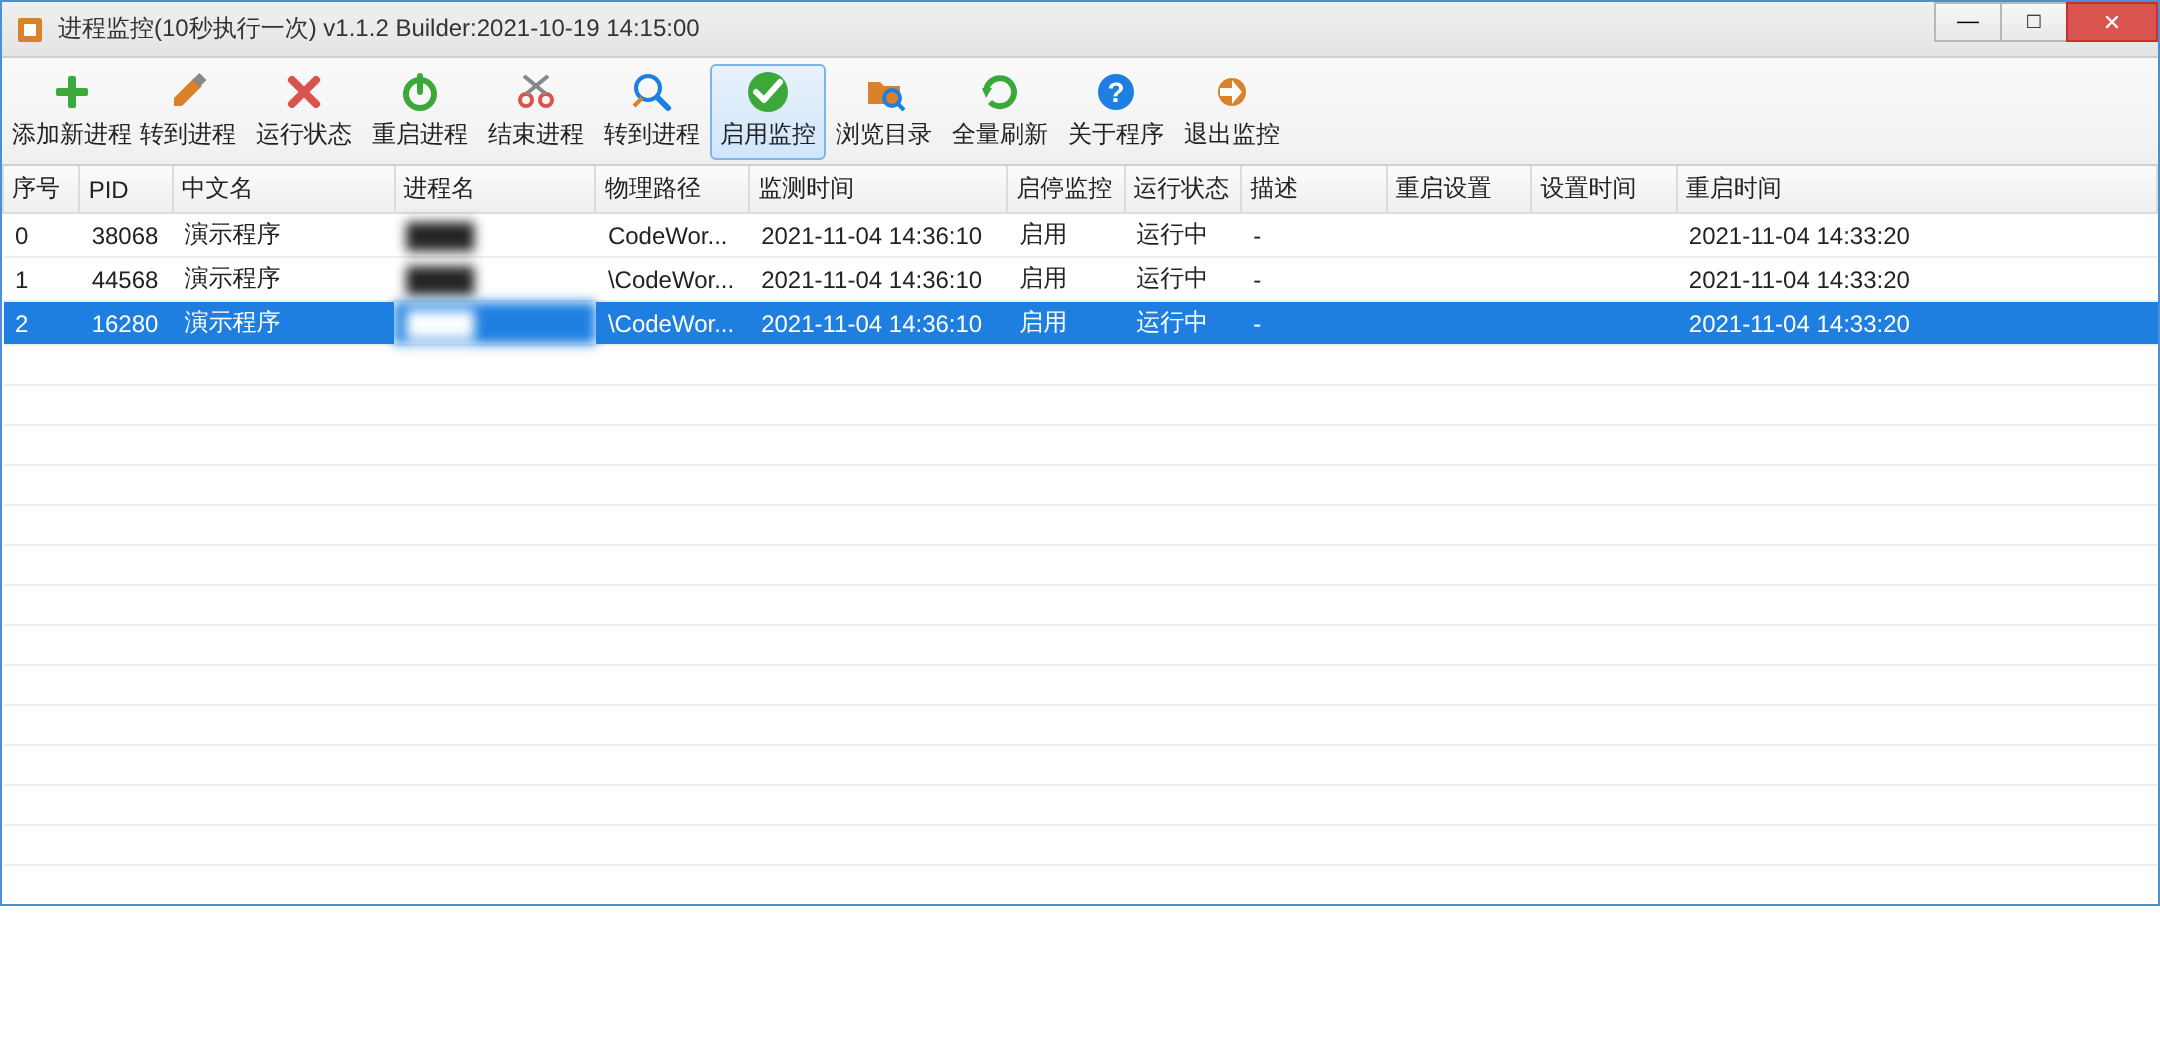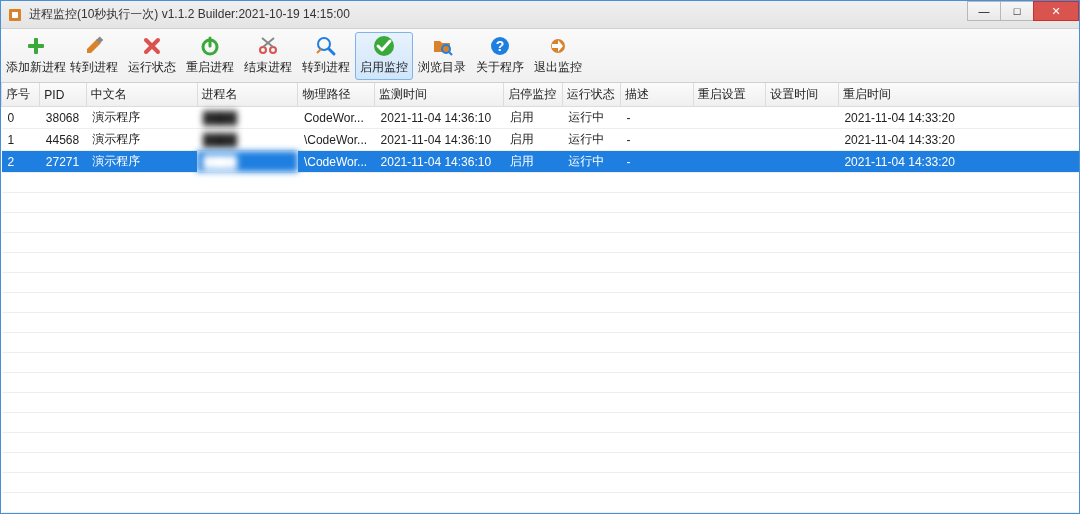--- a/index.html
+++ b/index.html
@@ -1,17 +1,17 @@
 <!DOCTYPE html>
 <html><head>
   <meta charset="utf-8">
   <style>
     * { box-sizing: border-box; margin: 0; padding: 0; }
     body { font-family: "Microsoft YaHei", "SimSun", sans-serif; font-size: 12px; background: #fff; width: 1080px; height: 522px; overflow: hidden; }
-    .window { width: 1080px; height: 514px; border: 1px solid #4a90d9; display: flex; flex-direction: column; background: #fff; }
+    .window { width: 1080px; height: 453px; border: 1px solid #4a90d9; display: flex; flex-direction: column; background: #fff; }
     .titlebar { height: 28px; background: linear-gradient(#f0f0f0, #e4e4e4); display: flex; align-items: center; padding: 0 0 0 6px; border-bottom: 1px solid #d0d0d0; }
     .titlebar .app-icon { width: 16px; height: 16px; margin-right: 6px; }
     .titlebar .title { flex: 1; font-size: 12px; color: #333; }
     .win-controls { display: flex; height: 100%; }
     .win-btn { width: 34px; height: 20px; margin-top:0; display: flex; align-items: center; justify-content: center; font-size: 11px; border:1px solid #b8b8b8; background: linear-gradient(#f7f7f7,#e9e9e9); margin-left:-1px; }
     .win-btn.close { background: #d9534f; color: #fff; border-color:#c9302c; width:46px; }
     .toolbar { height: 54px; background: linear-gradient(#fafafa, #f0f0f0); display: flex; align-items: center; padding: 2px 6px; gap: 0; border-bottom: 1px solid #d0d0d0; }
     .tool-btn { width: 58px; height: 48px; display: flex; flex-direction: column; align-items: center; justify-content: center; gap: 2px; border: 1px solid transparent; border-radius: 3px; cursor: pointer; }
     .tool-btn.active { border: 1px solid #7eb4ea; background: linear-gradient(#e8f2fc, #d0e6fb); }
     .tool-btn .ico { width: 22px; height: 22px; display:flex; align-items:center; justify-content:center; }
@@ -116,20 +116,29 @@
             <path d="M3 6 h6 l2 2 h8 v9 H3 Z" fill="#d9822b"></path>
             <circle cx="15" cy="14" r="4" fill="none" stroke="#1e7fe0" stroke-width="2"></circle>
             <line x1="18" y1="17" x2="21" y2="20" stroke="#1e7fe0" stroke-width="2"></line>
           </svg>
         </span>
         <span class="lbl">浏览目录</span>
       </div>
       <div class="tool-btn">
         <span class="ico">
           <svg width="22" height="22">
+            <path d="M4 11 a7 7 0 1 1 2 5" fill="none" stroke="#3aa93a" stroke-width="3"></path>
+            <polygon points="2,9 7,9 4,14" fill="#3aa93a"></polygon>
+          </svg>
+        </span>
+        <span class="lbl">全量刷新</span>
+      </div>
+      <div class="tool-btn">
+        <span class="ico">
+          <svg width="22" height="22">
             <circle cx="11" cy="11" r="9" fill="#1e7fe0"></circle>
             <text x="11" y="16" text-anchor="middle" font-size="14" fill="#fff" font-weight="bold">?</text>
           </svg>
         </span>
         <span class="lbl">关于程序</span>
       </div>
       <div class="tool-btn">
         <span class="ico">
           <svg width="22" height="22">
             <circle cx="11" cy="11" r="7" fill="#d9822b"></circle>
@@ -182,21 +191,21 @@
             <td>2021-11-04 14:36:10</td>
             <td>启用</td>
             <td>运行中</td>
             <td>-</td>
             <td></td>
             <td></td>
             <td>2021-11-04 14:33:20</td>
           </tr>
           <tr class="row-selected">
             <td>2</td>
-            <td>27271</td>
+            <td>16280</td>
             <td>演示程序</td>
             <td class="blur">████</td>
             <td>\CodeWor...</td>
             <td>2021-11-04 14:36:10</td>
             <td>启用</td>
             <td>运行中</td>
             <td>-</td>
             <td></td>
             <td></td>
             <td>2021-11-04 14:33:20</td>

